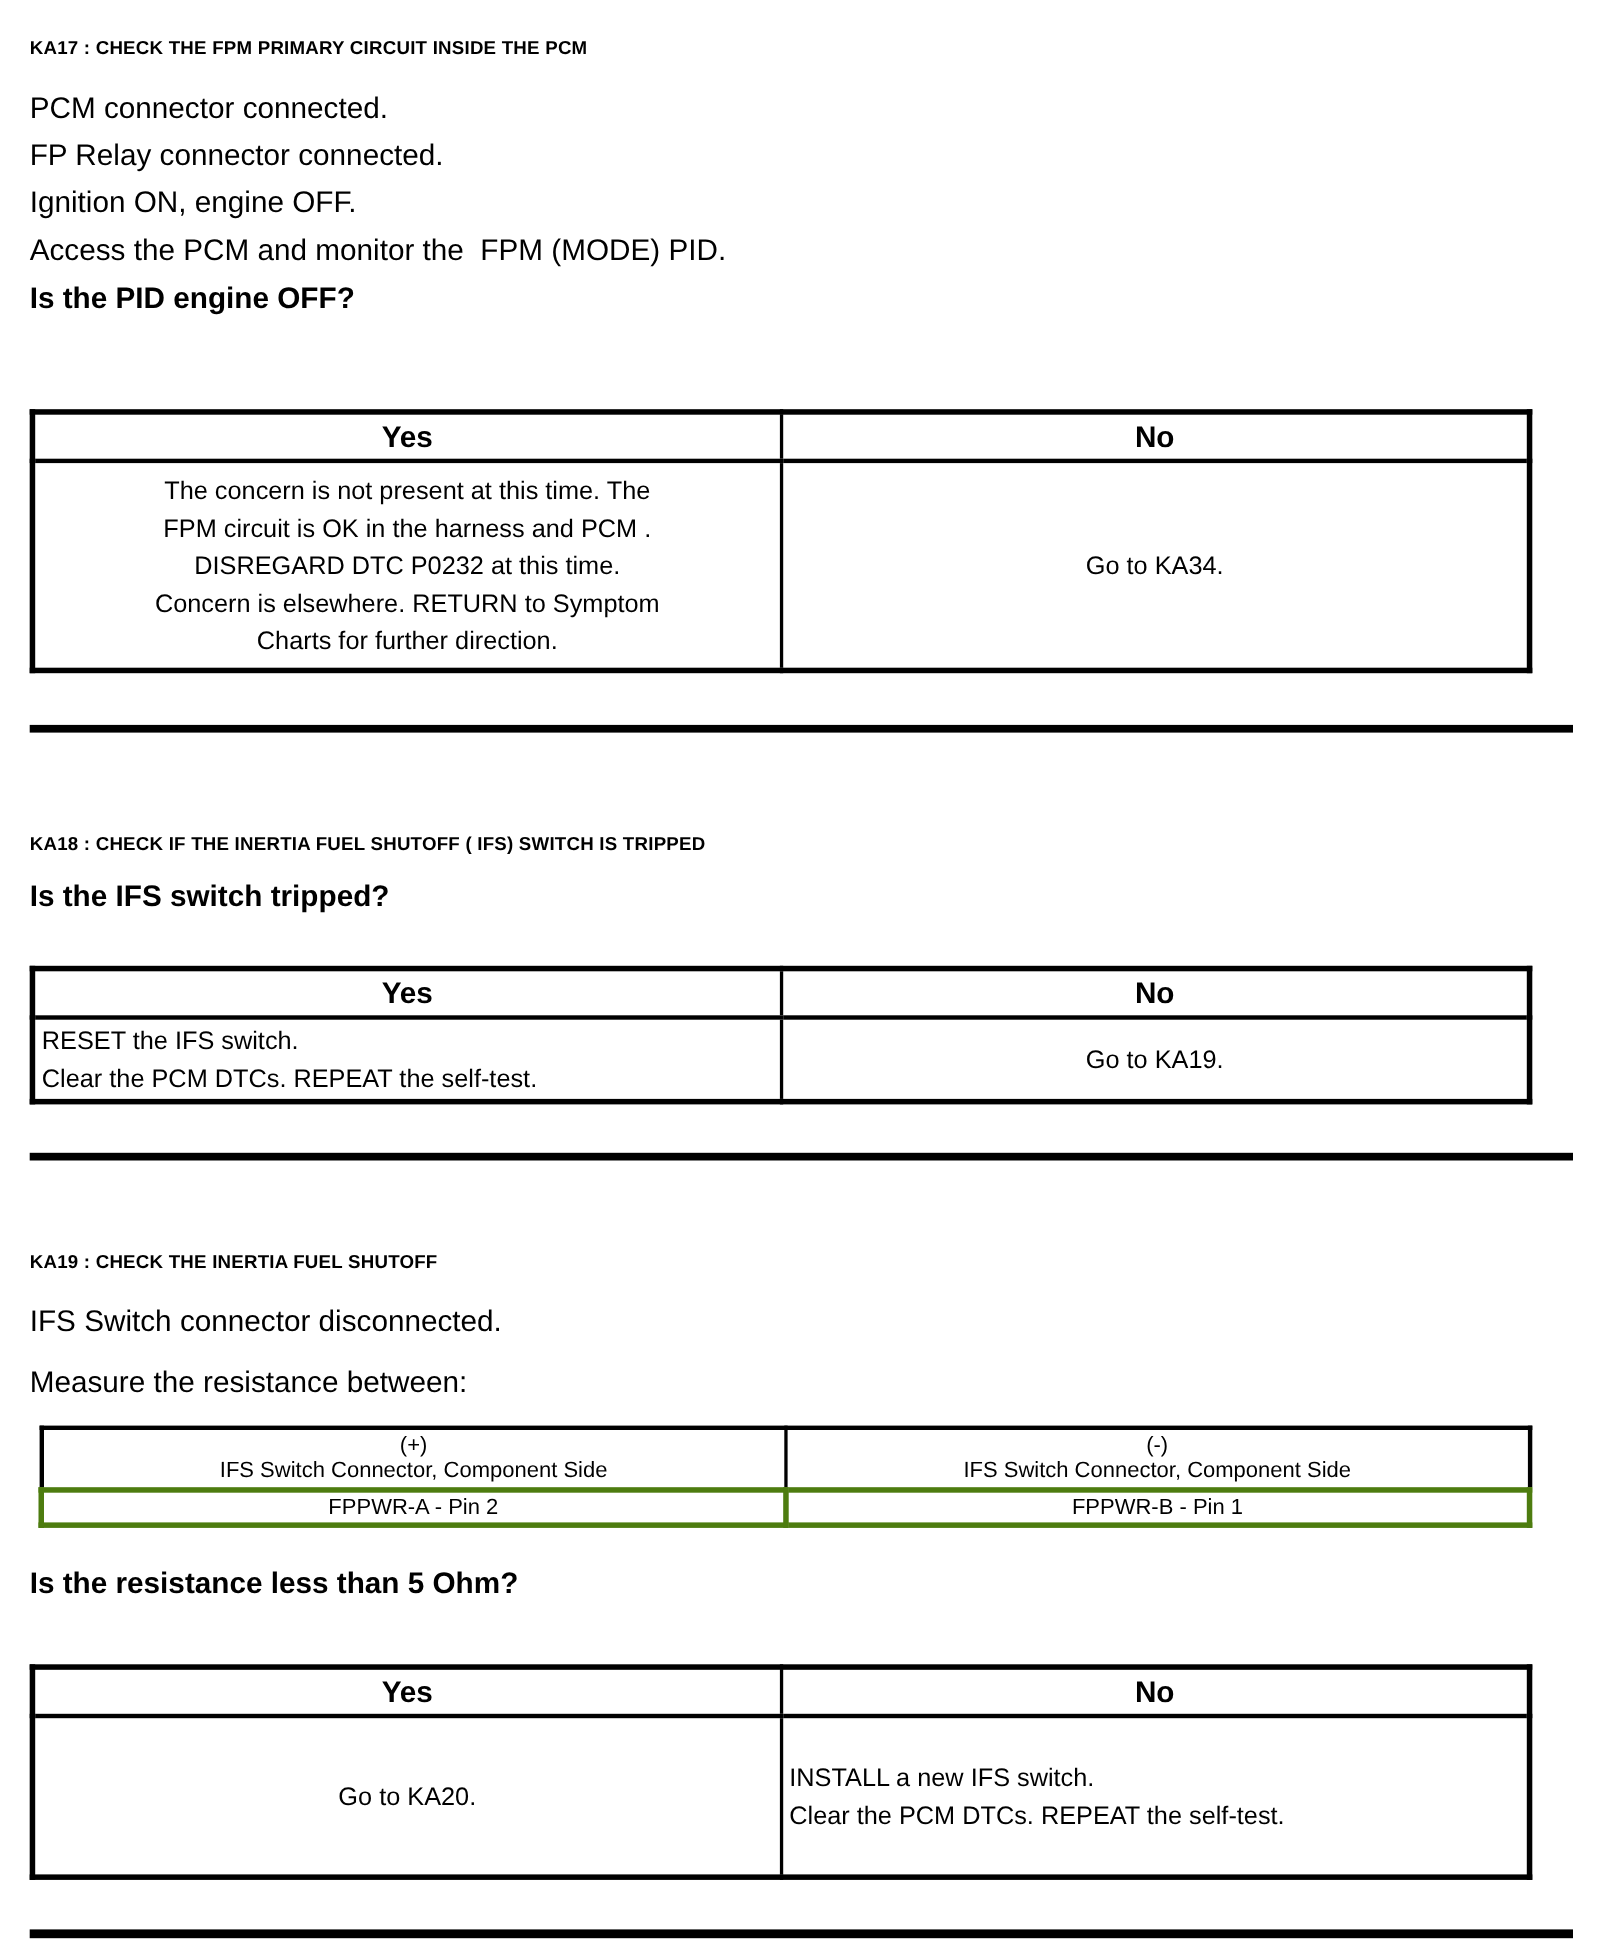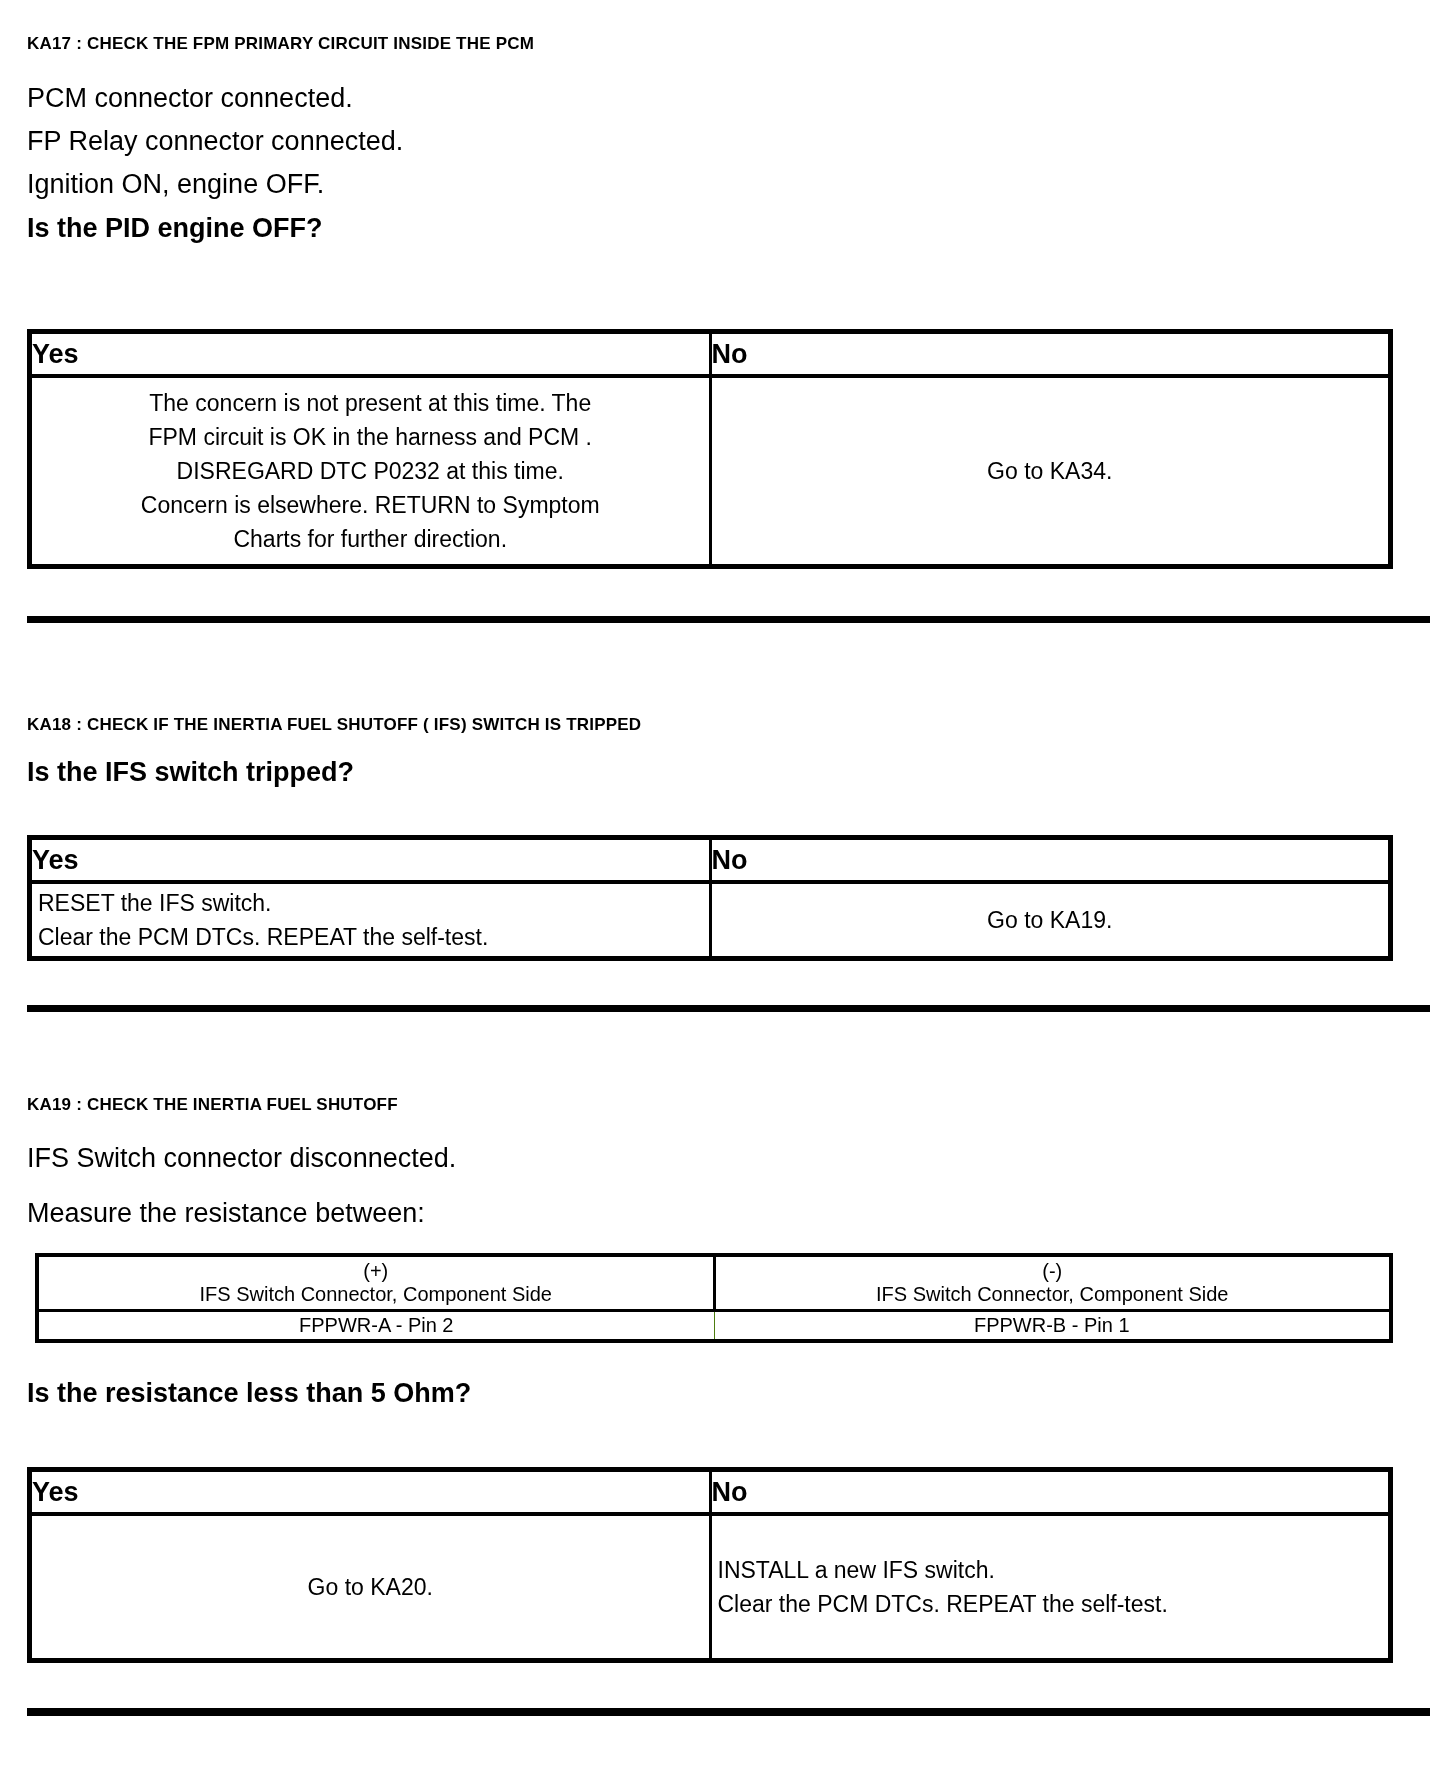--- a/index.html
+++ b/index.html
@@ -30,21 +30,21 @@
   table.decision-table {
     width: 1366px;
     border-collapse: collapse;
     table-layout: fixed;
     border: 5px solid #000;
   }
   table.decision-table th {
     border: 3px solid #000;
     border-bottom: 4px solid #000;
     font-size: 27px; font-weight: bold;
-    height: 40px; text-align: left; padding: 0;
+    height: 40px; text-align: center; padding: 0;
   }
   table.decision-table td {
     border: 3px solid #000;
     font-size: 23px; line-height: 34px;
     padding: 2px 6px;
     vertical-align: middle;
   }
   td.center { text-align: center; }
   td.left { text-align: left; }
   .multiline { white-space: pre-line; }
@@ -67,21 +67,21 @@
     border-collapse: collapse; table-layout: fixed;
     border: 4px solid #000;
   }
   table.pin-table th {
     border: 3px solid #000;
     font-size: 20px; font-weight: normal; line-height: 23px;
     height: 50px; text-align: center; padding: 1px 4px;
     white-space: pre-line;
   }
   table.pin-table td {
-    border: 1px solid #4d7c0f;
+    border: 5px solid #4d7c0f;
     font-size: 20px; line-height: 23px;
     height: 27px; text-align: center; padding: 0 4px;
     vertical-align: middle;
   }
 
   .divider {
     width: 1403px; height: 7px; background: #000000;
     margin-top: 47px;
   }
   .divider-2 { margin-top: 44px; }
@@ -97,20 +97,21 @@
 <body>
 
 <div class="page">
 
   <section>
     <div class="section-heading">KA17 : CHECK THE FPM PRIMARY CIRCUIT INSIDE THE PCM</div>
 
     <div class="step">PCM connector connected.</div>
     <div class="step">FP Relay connector connected.</div>
     <div class="step">Ignition ON, engine OFF.</div>
+    <div class="step">Access the PCM and monitor the  FPM (MODE) PID.</div>
 
     <div class="question">Is the PID engine OFF?</div>
 
     <table class="decision-table t-ka17">
       <thead>
         <tr>
           <th>Yes</th>
           <th>No</th>
         </tr>
       </thead>

